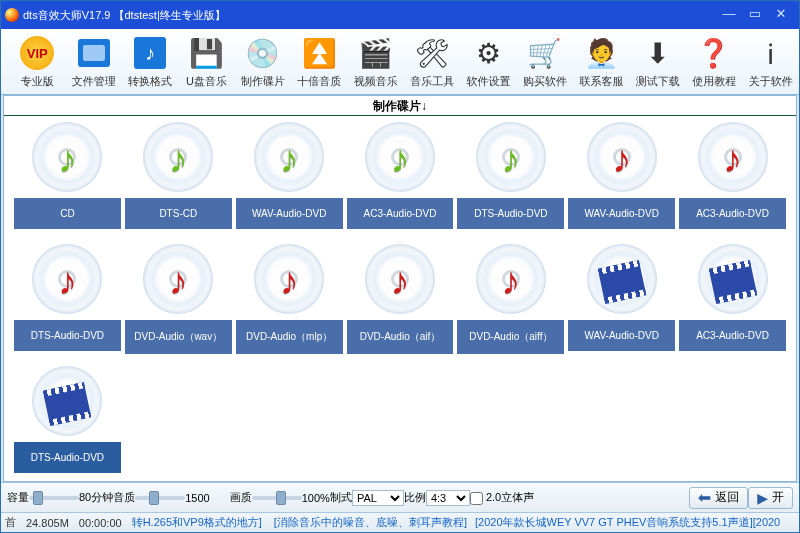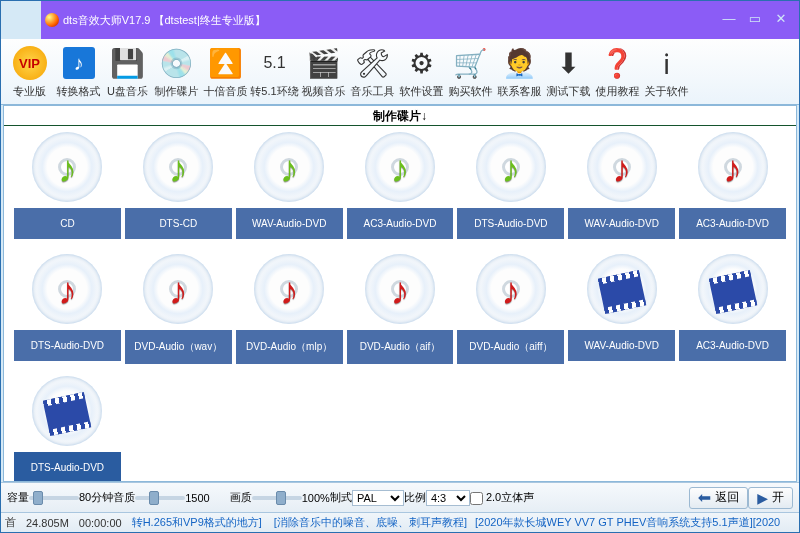--- a/index.html
+++ b/index.html
@@ -1,24 +1,24 @@
 <!DOCTYPE html>
 <html><head>
 <meta charset="utf-8">
 <style>
 *{box-sizing:border-box;margin:0;padding:0;font-family:"Microsoft YaHei",Arial,sans-serif;}
 html,body{width:800px;height:533px;overflow:hidden;background:#d5e9f6;}
 .window{width:800px;height:533px;display:flex;flex-direction:column;border:1px solid #2a6fb0;}
-.titlebar{height:38px;background:#8b5cf6;color:#fff;display:flex;align-items:center;padding:0 4px;font-size:11px;margin-left:40px;}
+.titlebar{height:28px;background:#1d4ed8;color:#fff;display:flex;align-items:center;padding:0 4px;font-size:11px;}
 .titlebar .app-icon{width:14px;height:14px;background:radial-gradient(circle at 30% 30%,#ff8,#f60 60%,#a00);border-radius:50%;margin-right:4px;}
 .titlebar .title-text{flex:1;}
 .titlebar .win-btns{display:flex;gap:10px;padding:0 6px;}
 .titlebar .win-btn{width:16px;height:14px;color:#cfe6f7;font-size:13px;text-align:center;line-height:12px;cursor:pointer;}
 .toolbar{height:66px;background:linear-gradient(#fefefe,#ebf4fb);border-bottom:1px solid #8cb8da;display:flex;align-items:center;padding:2px 4px;overflow:hidden;}
-.tool-item{width:49px;display:flex;flex-direction:column;align-items:center;font-size:11px;color:#333;cursor:pointer;padding:2px 0;}
+.tool-item{width:49px;display:flex;flex-direction:column;align-items:center;font-size:11px;color:#333;cursor:pointer;padding:2px 0;margin-left:8px;}
 .tool-ico{width:38px;height:38px;display:flex;align-items:center;justify-content:center;margin-bottom:2px;}
 
 .ico-vip{width:34px;height:34px;border-radius:50%;background:radial-gradient(circle,#ffd54a,#f6a100);color:#c60000;font-weight:bold;font-size:13px;display:flex;align-items:center;justify-content:center;}
 .ico-folder{width:32px;height:28px;background:#1877d9;border-radius:3px;position:relative;}
 .ico-folder:before{content:"";position:absolute;top:6px;left:5px;width:22px;height:16px;background:#9ec9f7;border-radius:2px;}
 .ico-note{width:32px;height:32px;background:#1877d9;border-radius:3px;display:flex;align-items:center;justify-content:center;color:#fff;font-size:20px;}
 .ico-gen{width:34px;height:34px;display:flex;align-items:center;justify-content:center;font-size:28px;}
 
 .main{flex:1;background:#fff;border:1px solid #8cb8da;margin:0 2px;display:flex;flex-direction:column;overflow:hidden;}
 .main-header{height:20px;font-size:12px;font-weight:bold;text-align:center;line-height:20px;border-bottom:1px solid #14532d;}
@@ -62,20 +62,26 @@
 
 <div class="toolbar" id="toolbar">
       <div class="tool-item">
         <div class="tool-ico">
           <div class="ico-vip">VIP</div>
         </div>
         <div>专业版</div>
       </div>
       <div class="tool-item">
         <div class="tool-ico">
+          <div class="ico-folder"></div>
+        </div>
+        <div>文件管理</div>
+      </div>
+      <div class="tool-item">
+        <div class="tool-ico">
           <div class="ico-note">♪</div>
         </div>
         <div>转换格式</div>
       </div>
       <div class="tool-item">
         <div class="tool-ico">
           <div class="ico-gen" style="font-size: 28px;">💾</div>
         </div>
         <div>U盘音乐</div>
       </div>
@@ -83,26 +89,20 @@
         <div class="tool-ico">
           <div class="ico-gen" style="font-size: 28px;">💿</div>
         </div>
         <div>制作碟片</div>
       </div>
       <div class="tool-item">
         <div class="tool-ico">
           <div class="ico-gen" style="font-size: 28px;">⏫</div>
         </div>
         <div>十倍音质</div>
-      </div>
-      <div class="tool-item">
-        <div class="tool-ico">
-          <div class="ico-gen" style="font-size: 16px;">5.1</div>
-        </div>
-        <div>转5.1环绕</div>
       </div>
       <div class="tool-item">
         <div class="tool-ico">
           <div class="ico-gen" style="font-size: 28px;">🎬</div>
         </div>
         <div>视频音乐</div>
       </div>
       <div class="tool-item">
         <div class="tool-ico">
           <div class="ico-gen" style="font-size: 28px;">🛠</div>

